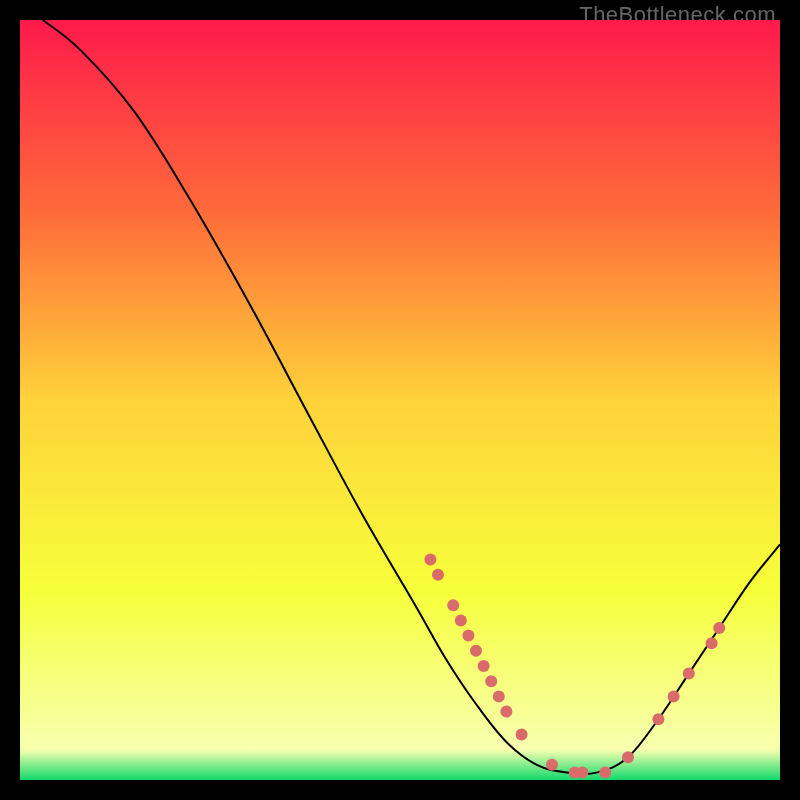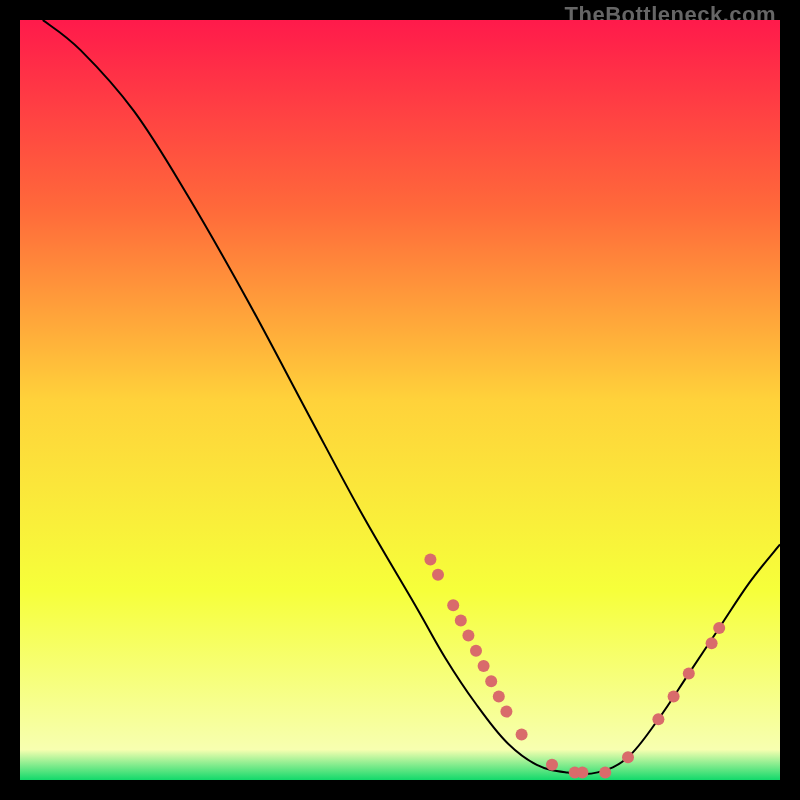--- a/index.html
+++ b/index.html
@@ -26,21 +26,21 @@
     width: 760px;
     height: 760px;
   }
   .watermark {
     position: absolute;
     top: 2px;
     right: 24px;
     color: #666;
     font-size: 22px;
     letter-spacing: 0.5px;
-    font-weight: 700;
+    font-weight: 400;
     user-select: none;
   }
   svg { display: block; }
 </style>
 </head>
 <body>
 
 <div class="watermark">TheBottleneck.com</div>
 
 <div class="frame">

